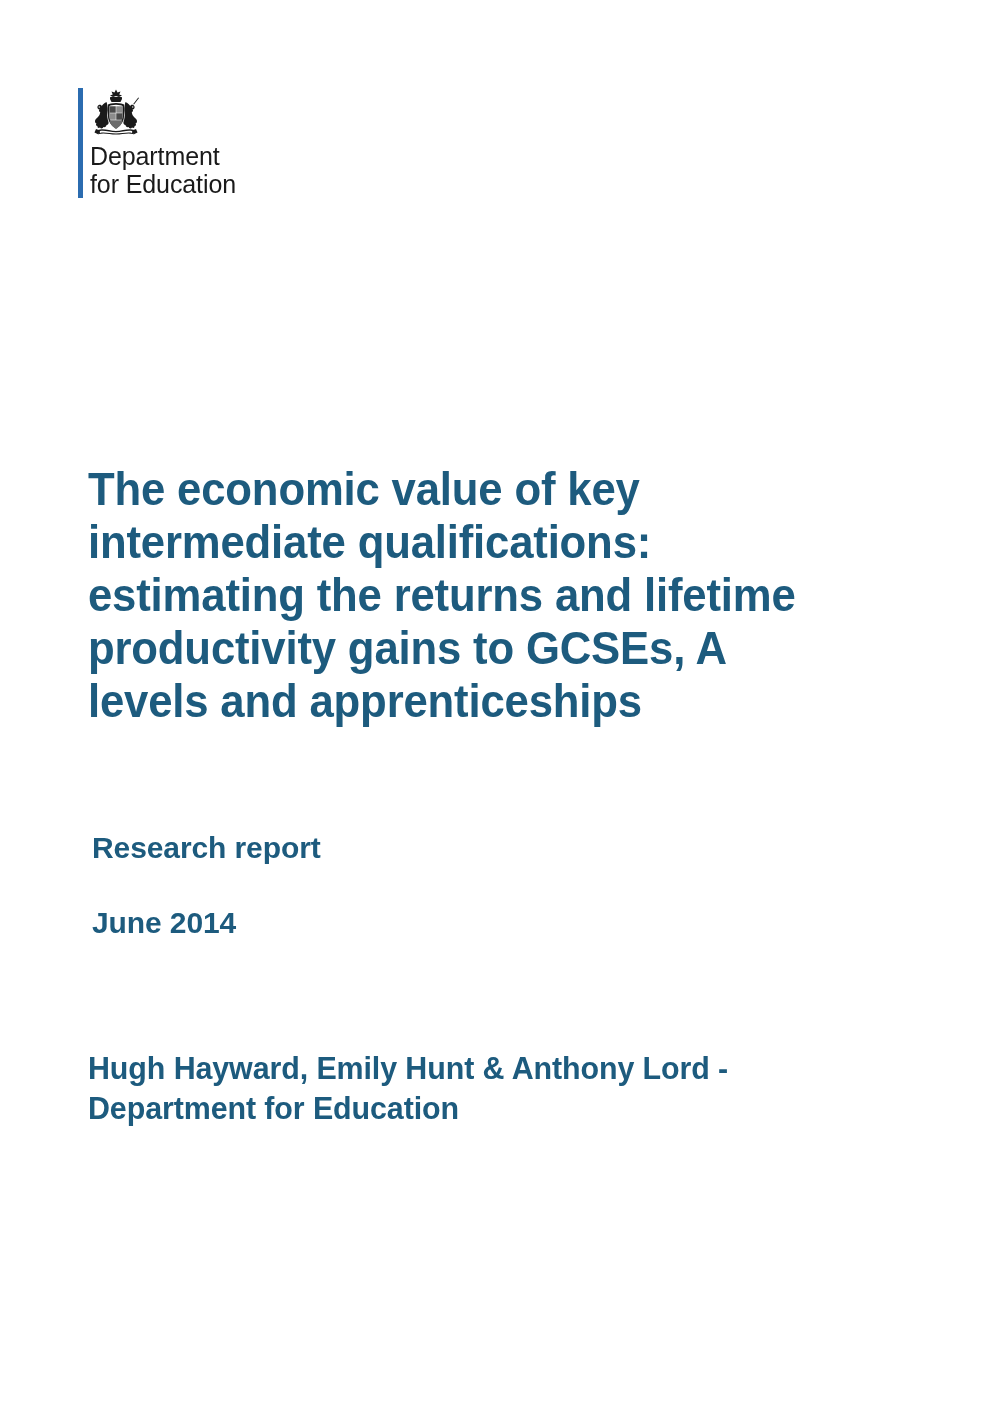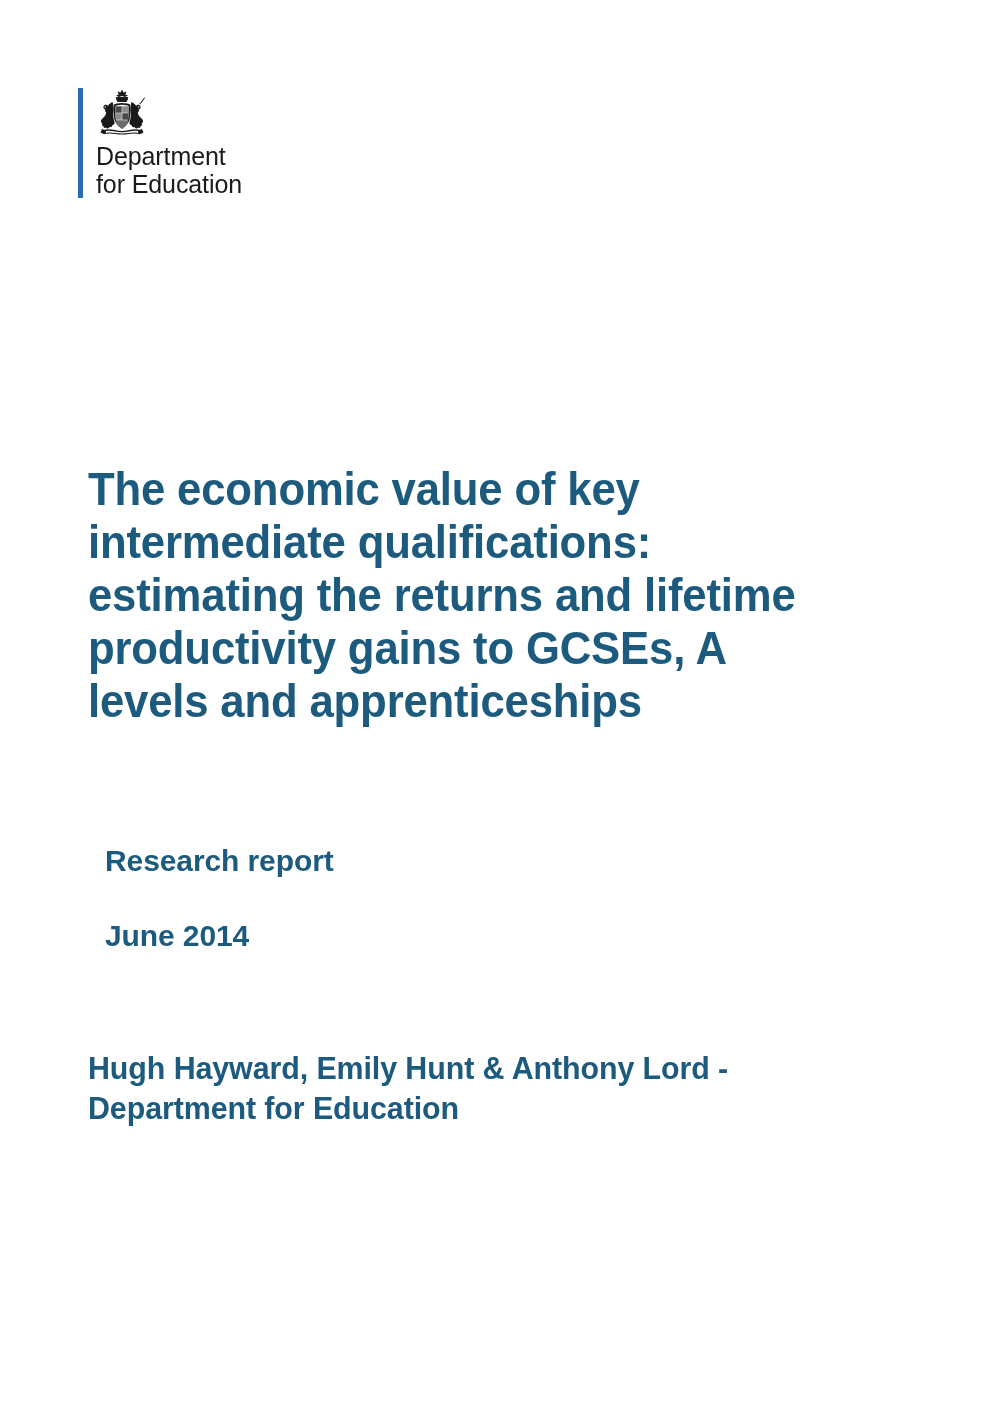--- a/index.html
+++ b/index.html
@@ -29,21 +29,21 @@
     display: flex;
     align-items: stretch;
     height: 110px;
   }
   .masthead-rule {
     width: 5px;
     background: #2b6cb0;
     flex: 0 0 5px;
   }
   .masthead-body {
-    padding-left: 13px;
+    padding-left: 7px;
     display: flex;
     flex-direction: column;
     justify-content: flex-start;
   }
   .crest {
     width: 52px;
     height: 50px;
     display: block;
     margin-bottom: 4px;
   }
@@ -81,21 +81,21 @@
     top: 826px;
     width: 700px;
   }
   .subtitle-line {
     font-family: "Liberation Sans", sans-serif;
     font-size: 30px;
     line-height: 36px;
     font-weight: 700;
     color: #1d5b7e;
     letter-spacing: -0.1px;
-    margin: 17px;
+    margin: 4px;
   }
   .subtitle-line + .subtitle-line {
     margin-top: 39px;
   }
 
   
   .authors {
     position: absolute;
     left: 88px;
     top: 1048px;

